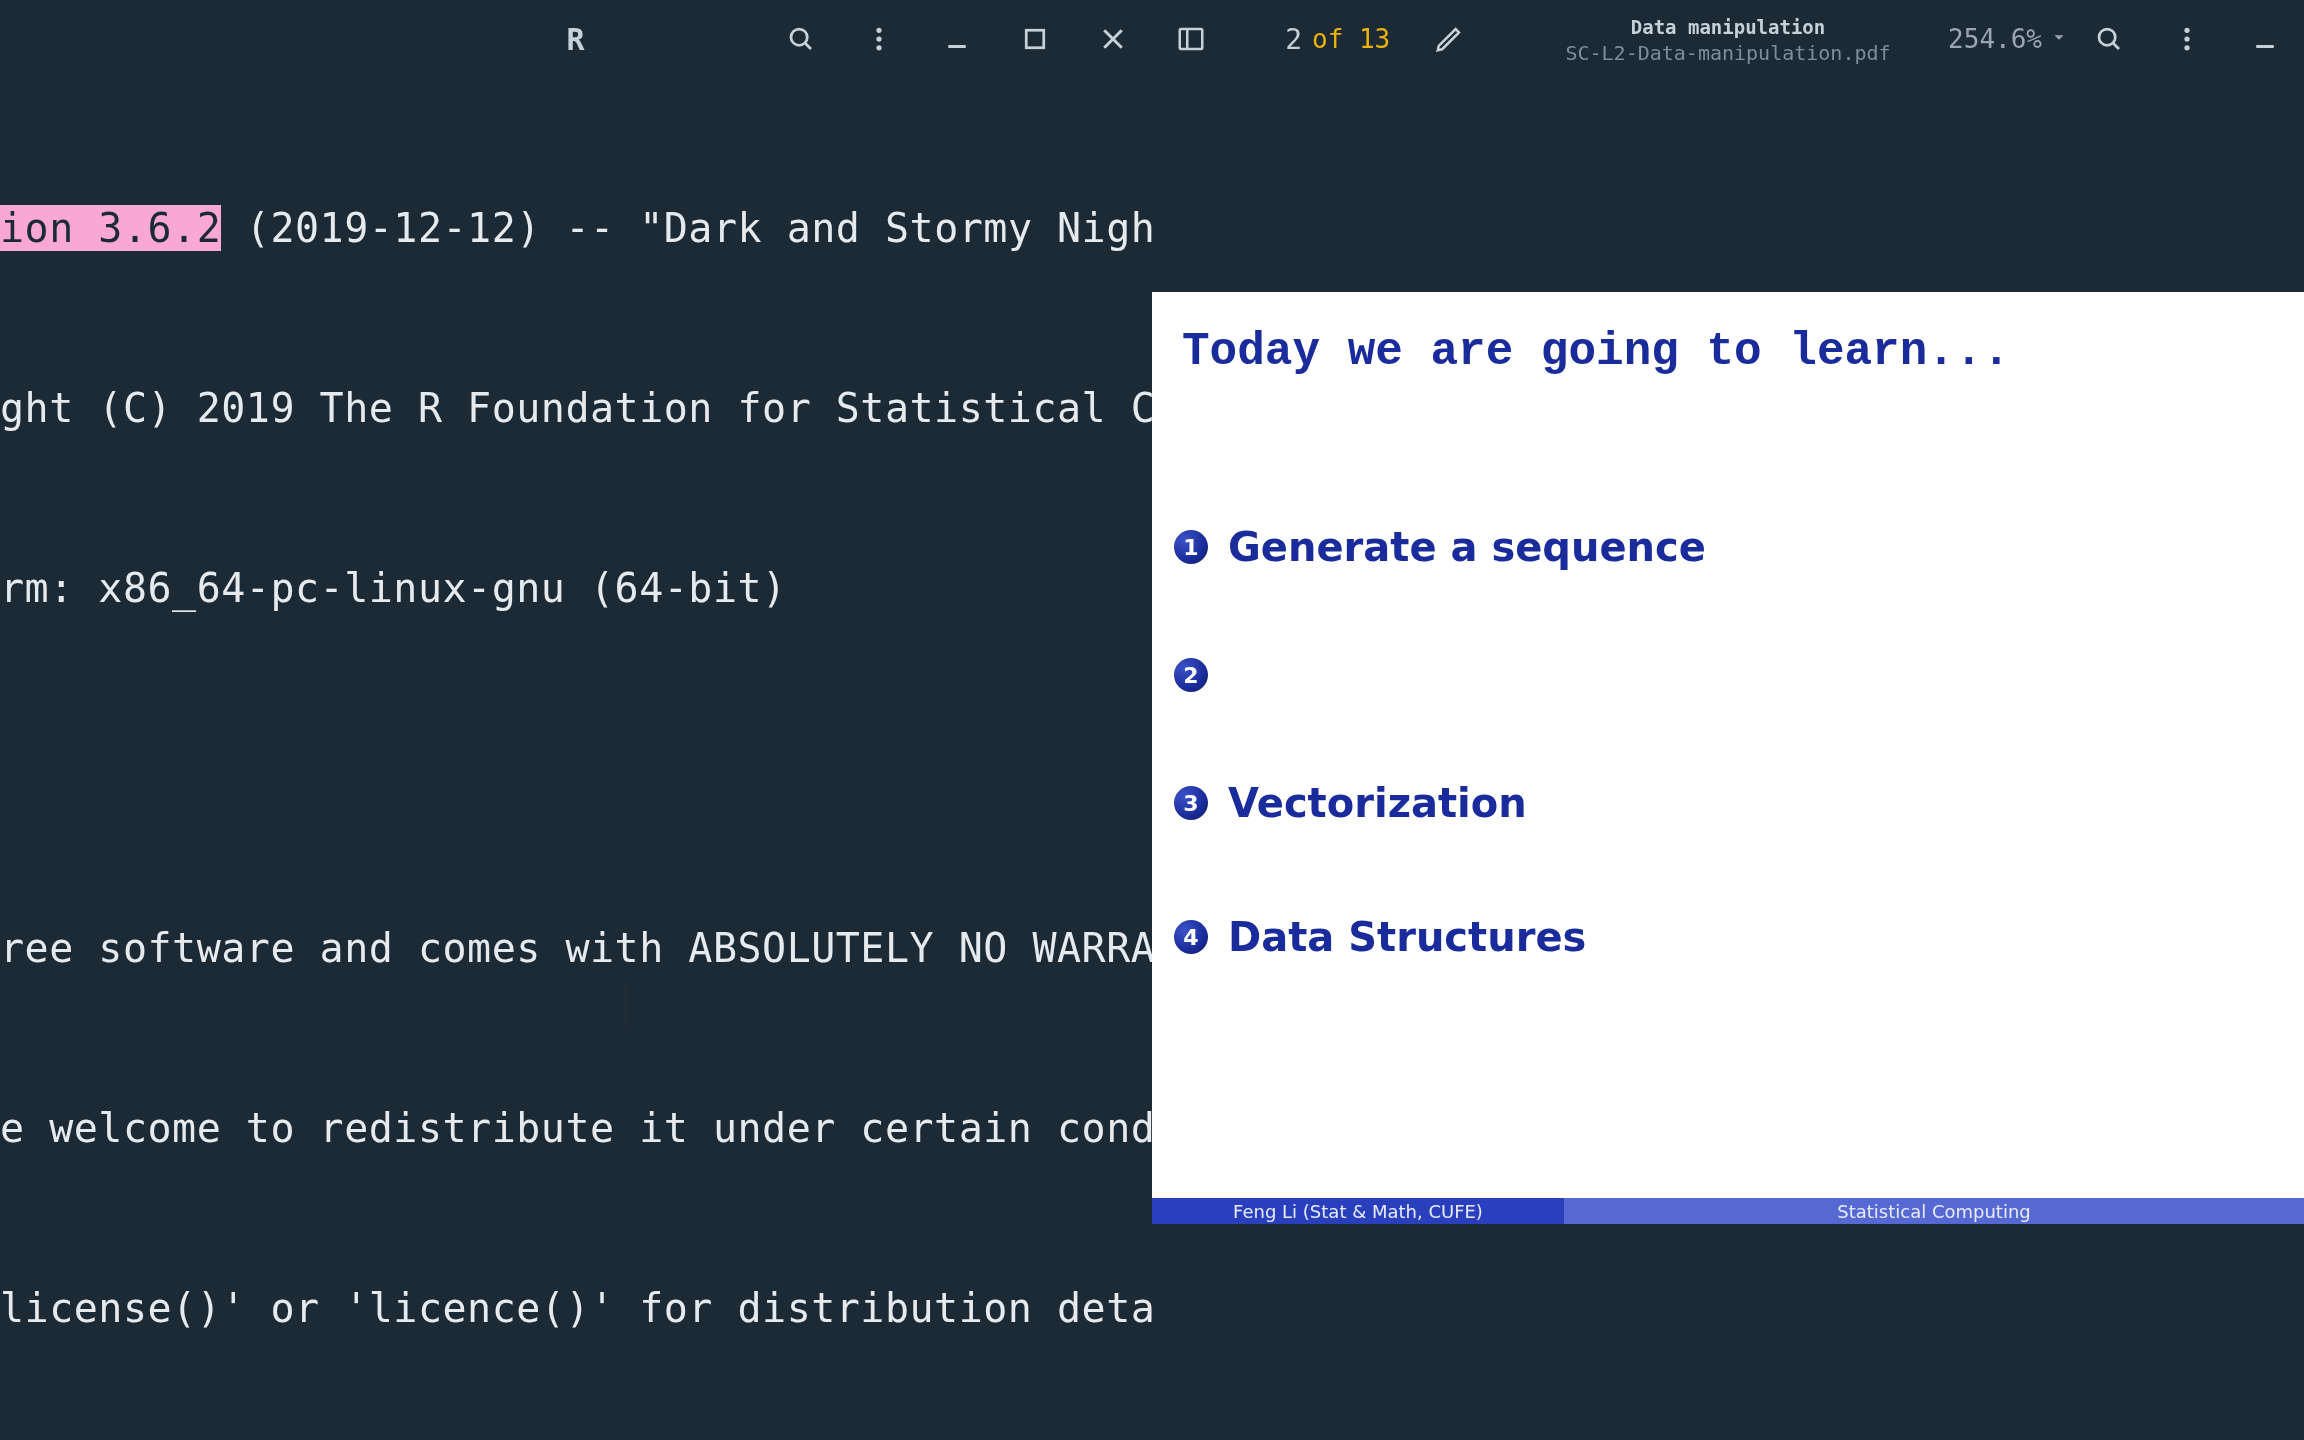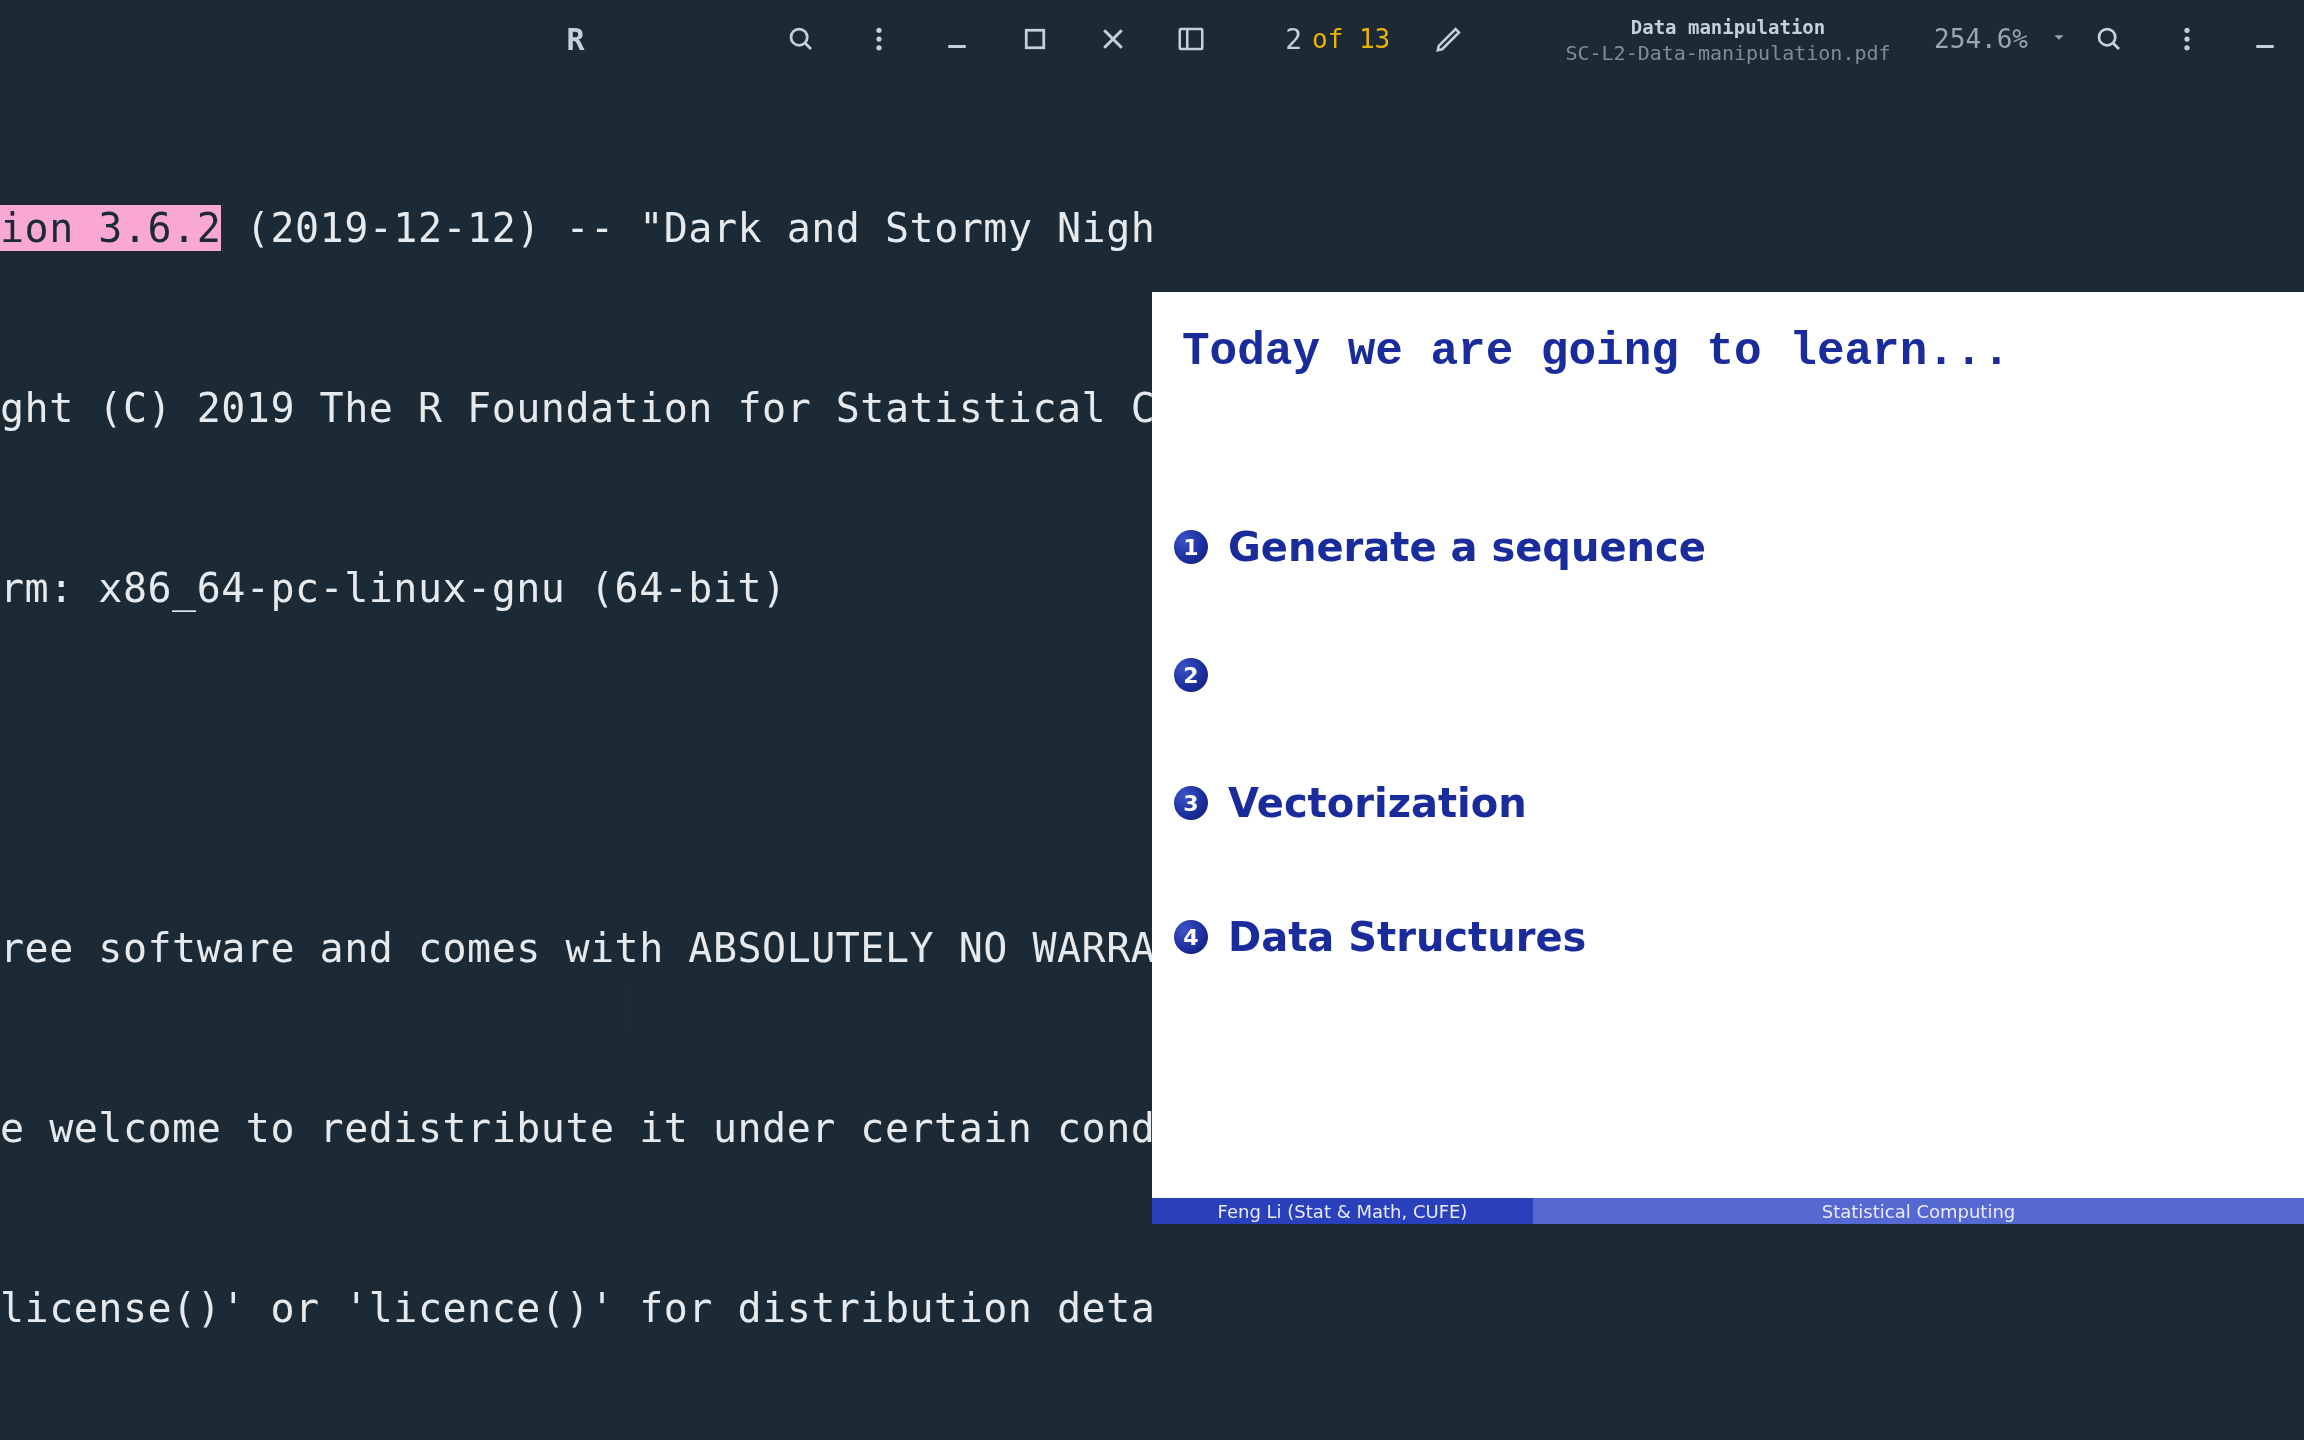--- a/index.html
+++ b/index.html
@@ -132,21 +132,21 @@
     line-height: 28px;
   }
   .doc-sub {
     color: #7f8d99;
     font-size: 20px;
     line-height: 24px;
   }
   .zoom-wrap {
     display: flex;
     align-items: center;
-    gap: 20px;
+    gap: 6px;
     font-size: 26px;
     color: #9aa7b2;
   }
   .zoom-caret svg { width: 22px; height: 22px; }
 
   .pdf-page {
     position: absolute;
     left: 0;
     top: 292px;
     width: 1152px;
@@ -200,21 +200,21 @@
     height: 26px;
     display: flex;
   }
   .fb-seg1 {
     background: #2a3fbb;
     color: #e8ecff;
     font-size: 18px;
     display: flex;
     align-items: center;
     justify-content: center;
-    width: 381px;
+    width: 412px;
   }
   .fb-seg2 {
     background: #5668d2;
     color: #e8ecff;
     font-size: 18px;
     display: flex;
     align-items: center;
     justify-content: center;
     flex: 1;
   }

